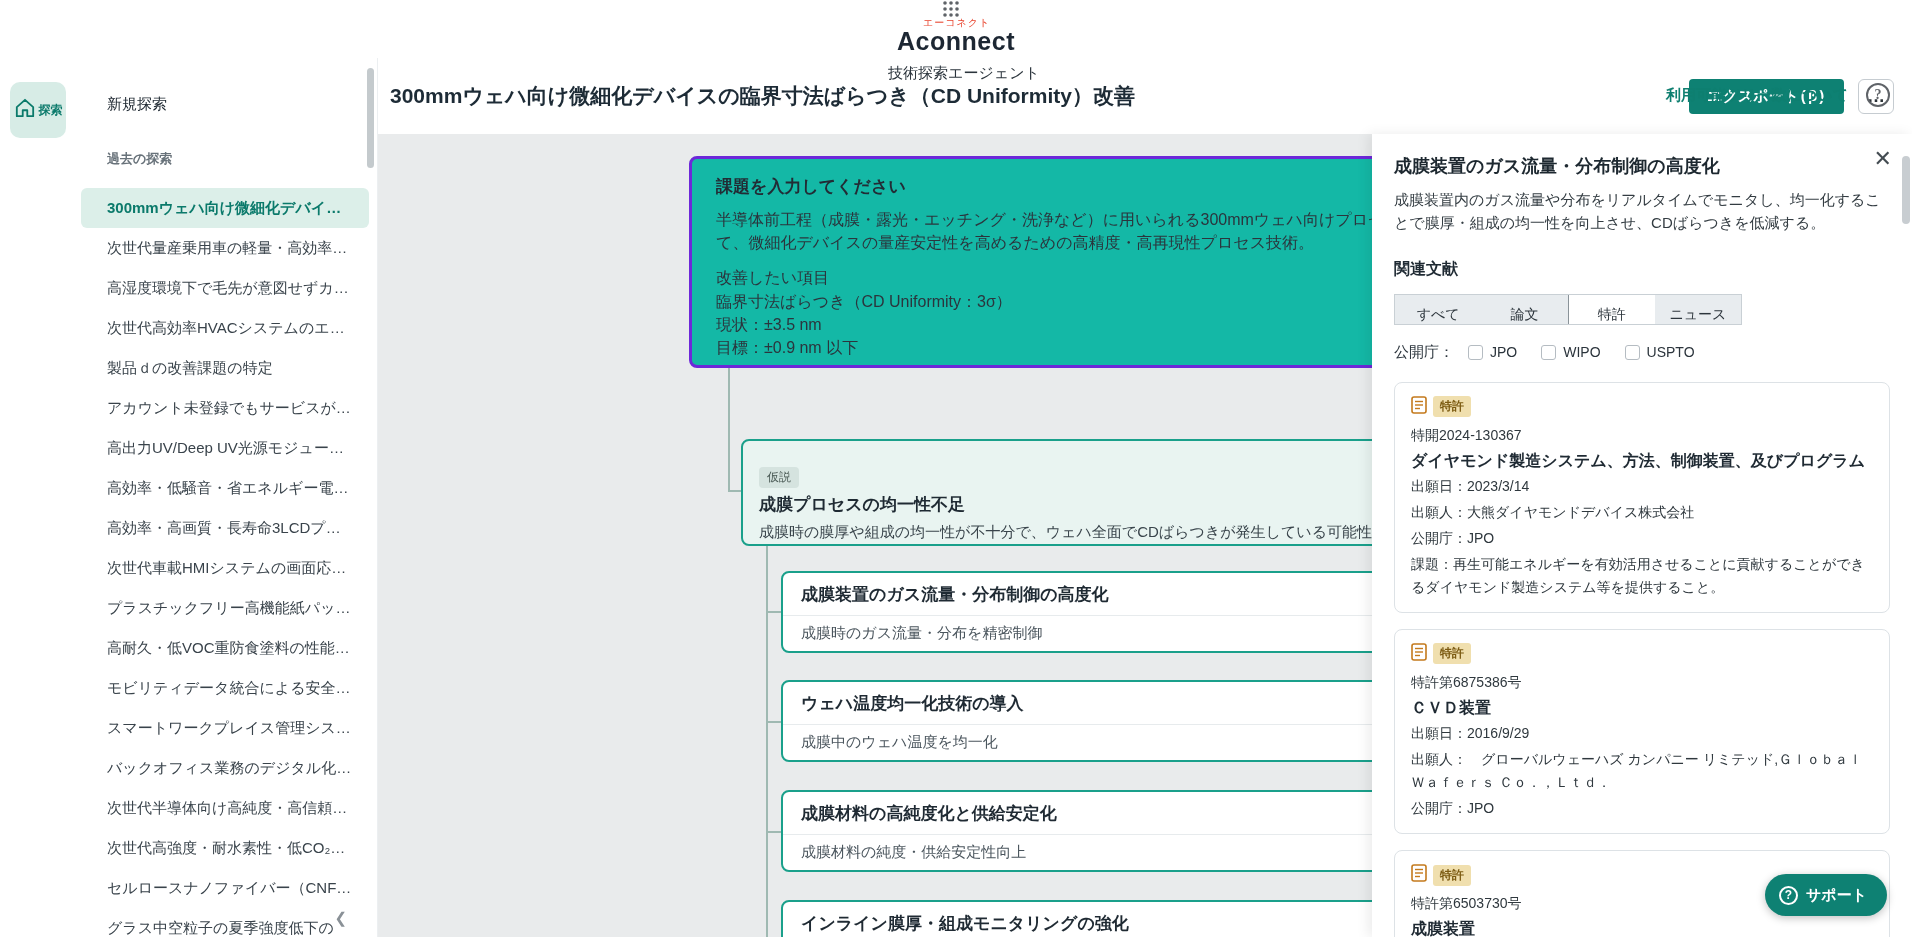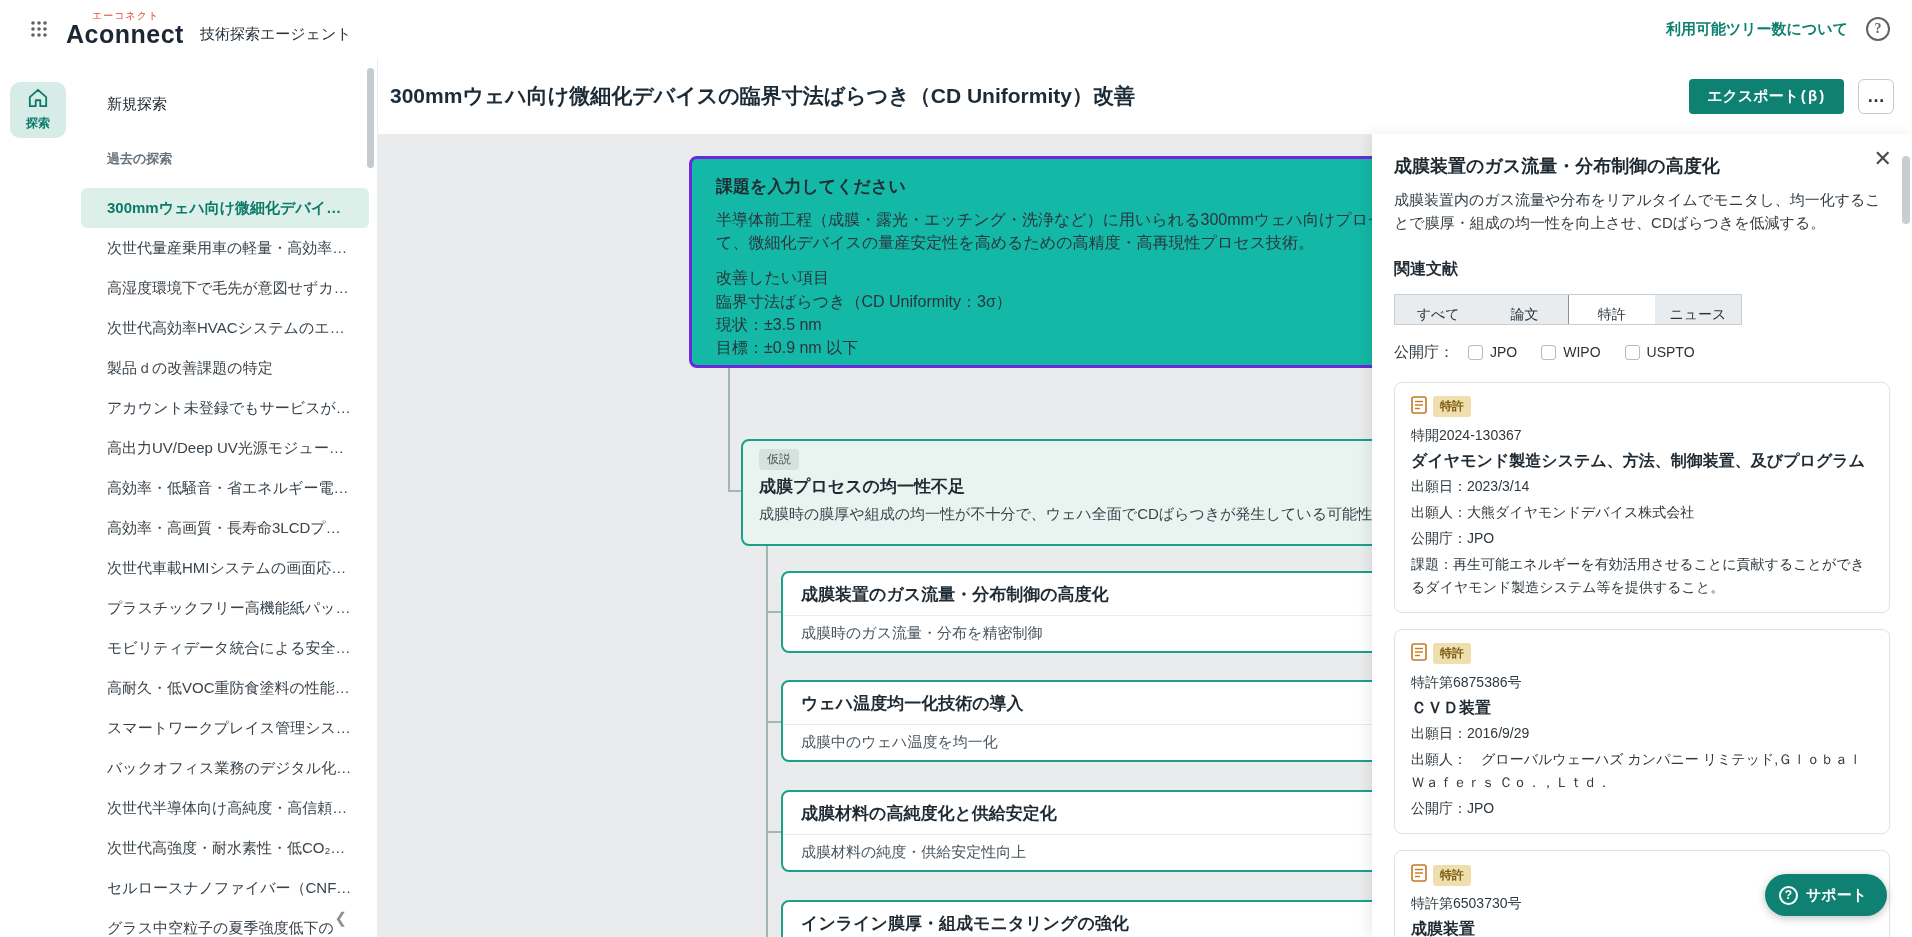--- a/index.html
+++ b/index.html
@@ -1,33 +1,33 @@
 <!DOCTYPE html>
 <html><head>
 <meta charset="utf-8">
 <style>
   * { margin:0; padding:0; box-sizing:border-box; }
   html,body { width:1912px; height:937px; overflow:hidden; }
   body { font-family:"Liberation Sans","DejaVu Sans",sans-serif; color:#242f38; background:#fff; }
   .app { position:relative; width:1912px; height:937px; overflow:hidden; background:#fff; }
 
   
-  .header { position:absolute; left:0; top:0; width:1912px; height:58px; background:#fff; z-index:30; display:flex; align-items:center; padding:0 22px; }
+  .header { position:absolute; left:0; top:0; width:1912px; height:58px; background:#fff; z-index:30; display:flex; align-items:center; padding:0 22px;flex-direction:column; }
   .apps-btn { width:34px; height:34px; display:flex; align-items:center; justify-content:center; cursor:pointer; margin-right:10px; }
   .logo { display:flex; flex-direction:column; align-items:flex-start; line-height:1; cursor:pointer; }
   .logo-top { font-size:10px; color:#e8432d; letter-spacing:1px; margin-left:26px; margin-bottom:1px; }
   .logo-main { font-size:25px; font-weight:700; color:#1d2733; letter-spacing:0.5px; }
   .app-name { font-size:15px; color:#2b343c; margin-left:16px; margin-top:10px; }
   .header-right { margin-left:auto; display:flex; align-items:center; gap:18px;font-family:Liberation Serif, serif; }
   .tree-link { font-size:15px; font-weight:700; color:#0e7f70; text-decoration:none; cursor:pointer; }
   .help-btn { width:24px; height:24px; border:2px solid #5f6368; border-radius:50%; color:#5f6368; font-size:14px; font-weight:700; display:flex; align-items:center; justify-content:center; cursor:pointer; }
 
   
   .rail { position:absolute; left:0; top:58px; width:73px; height:879px; background:#fff; z-index:5; }
-  .rail-item { margin:24px 9px 0 10px; width:56px; height:56px; border-radius:10px; background:#d7ece6; display:flex; flex-direction:column; align-items:center; justify-content:center; gap:3px; cursor:pointer; }
+  .rail-item { margin:24px 9px 0 10px; width:56px; height:56px; border-radius:10px; background:#d7ece6; display:flex; align-items:center; justify-content:center; gap:3px; cursor:pointer; }
   .rail-label { font-size:12px; color:#0b7a6b; font-weight:700; }
 
   
   .sidebar { position:absolute; left:73px; top:58px; width:305px; height:879px; background:#fff; border-right:1px solid #ecEFF1; z-index:5; padding-top:26px; overflow:hidden; }
   .new-search { height:40px; line-height:40px; padding-left:34px; font-size:15px; color:#202a33; cursor:pointer; white-space:nowrap; }
   .section-label { margin-top:26px; padding-left:34px; font-size:13px; color:#68727a; font-weight:700; }
   .history-list { list-style:none; margin-top:20px; }
   .history-item { height:40px; line-height:40px; margin:0 8px; padding:0 12px 0 26px; border-radius:6px; font-size:15px; color:#39434b; white-space:nowrap; overflow:hidden; text-overflow:ellipsis; cursor:pointer; }
   .history-item.selected { background:#dcefe9; color:#0b7a6b; font-weight:600; }
   .hi-label { white-space:nowrap; }
@@ -46,21 +46,21 @@
   .pc-title { font-size:17px; font-weight:700; margin-bottom:10px; color:#222c35; }
   .pc-line { font-size:16px; line-height:1.45; color:#2b353d; }
   .pc-gap { margin-top:12px; }
   .clip { white-space:nowrap; overflow:hidden; }
 
   .conn { position:absolute; background:#9fb9b2; }
   .conn.v { width:2px; }
   .conn.h { height:2px; }
 
   .hypo-node { position:absolute; left:363px; top:305px; width:710px; height:107px; background:#e9f4f1; border:2px solid #1aa08b; border-radius:8px; padding:8px 16px 12px; cursor:pointer; overflow:hidden; }
-  .hypo-badge { display:inline-block; font-size:12px; background:#d5e3df; color:#4a5a55; padding:2px 8px; border-radius:4px; }
+  .hypo-badge { display:inline-block; font-size:12px; background:#d5e3df; color:#4a5a55; padding:2px 8px; border-radius:4px;margin-top:18px; }
   .hypo-title { font-size:17px; font-weight:700; margin-top:5px; color:#1f2a33; }
   .hypo-desc { font-size:15px; margin-top:7px; color:#39444b; }
 
   .child-node { position:absolute; left:403px; width:660px; height:82px; background:#fff; border:2px solid #1aa08b; border-radius:8px; cursor:pointer; overflow:hidden; }
   .cn-title { font-size:17px; font-weight:700; color:#1f2a33; padding:10px 18px 9px; white-space:nowrap; overflow:hidden; }
   .cn-desc { font-size:15px; color:#4a555d; padding:8px 18px; border-top:1px solid #e7ebed; white-space:nowrap; overflow:hidden; }
   .cn-desc:empty { display:none; }
 
   
   .panel { position:absolute; left:1372px; top:134px; width:540px; height:803px; background:#fff; box-shadow:-4px 0 12px rgba(0,0,0,0.08); z-index:10; padding:20px 22px; overflow:hidden; }
@@ -151,23 +151,23 @@
         <li class="history-item"><span class="hi-label">高出力UV/Deep UV光源モジュー…</span></li>
 
         <li class="history-item"><span class="hi-label">高効率・低騒音・省エネルギー電…</span></li>
 
         <li class="history-item"><span class="hi-label">高効率・高画質・長寿命3LCDプ…</span></li>
 
         <li class="history-item"><span class="hi-label">次世代車載HMIシステムの画面応…</span></li>
 
         <li class="history-item"><span class="hi-label">プラスチックフリー高機能紙パッ…</span></li>
 
+        <li class="history-item"><span class="hi-label">高耐久・低VOC重防食塗料の性能…</span></li>
+
         <li class="history-item"><span class="hi-label">モビリティデータ統合による安全…</span></li>
-
-        <li class="history-item"><span class="hi-label">高耐久・低VOC重防食塗料の性能…</span></li>
 
         <li class="history-item"><span class="hi-label">スマートワークプレイス管理シス…</span></li>
 
         <li class="history-item"><span class="hi-label">バックオフィス業務のデジタル化…</span></li>
 
         <li class="history-item"><span class="hi-label">次世代半導体向け高純度・高信頼…</span></li>
 
         <li class="history-item"><span class="hi-label">次世代高強度・耐水素性・低CO₂…</span></li>
 
         <li class="history-item"><span class="hi-label">セルロースナノファイバー（CNF…</span></li>

